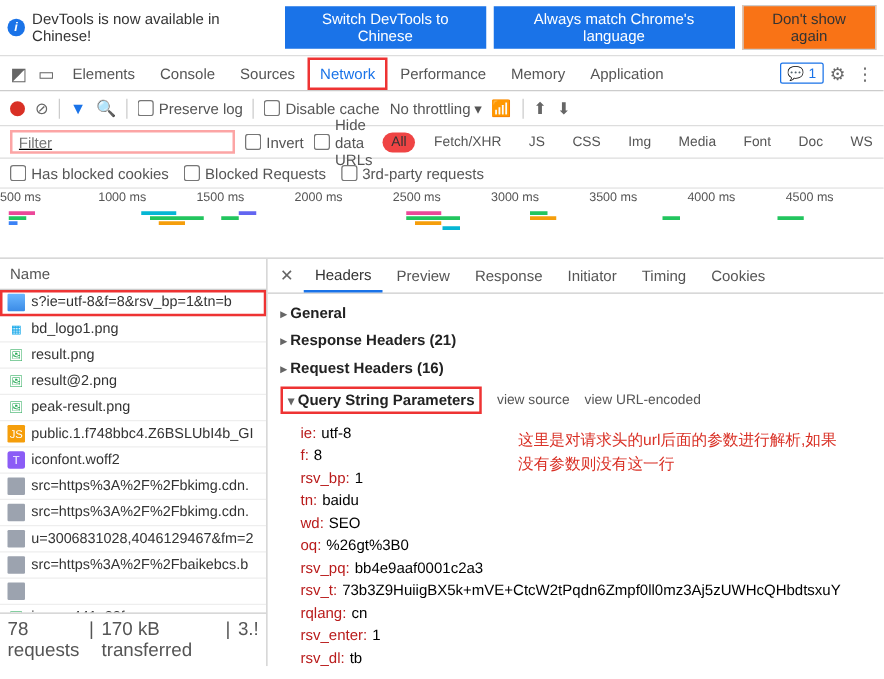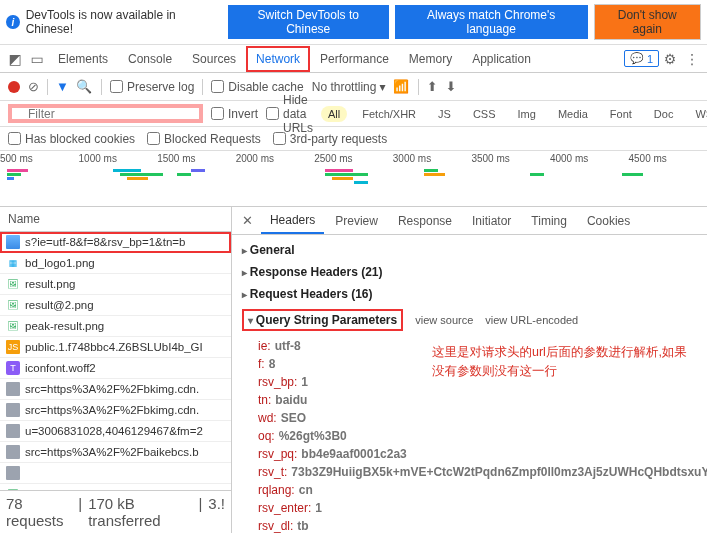--- a/index.html
+++ b/index.html
@@ -17,31 +17,31 @@
   .msg-badge { border: 1px solid #1a73e8; color: #1a73e8; padding: 1px 5px; font-size: 11px; display: flex; align-items: center; gap: 3px; border-radius: 2px; cursor: pointer; }
   .toolbar { display: flex; align-items: center; gap: 8px; padding: 4px 8px; border-bottom: 1px solid #ddd; height: 28px; }
   .rec-dot { width: 12px; height: 12px; border-radius: 50%; background: #d93025; }
   .ico-g { color: #666; font-size: 13px; cursor: pointer; }
   .ico-b { color: #1a73e8; font-size: 13px; cursor: pointer; }
   .vsep { width: 1px; height: 16px; background: #ccc; }
   .cbx { display: flex; align-items: center; gap: 4px; color: #555; }
   .cbx input { margin: 0; }
   .select { color: #555; display: flex; align-items: center; gap: 3px; cursor: pointer; }
   .filter-row { display: flex; align-items: center; gap: 8px; padding: 3px 8px; border-bottom: 1px solid #ddd; height: 26px; }
-  .filter-input { flex: 0 0 180px; border: 4px solid #fca5a5; padding: 2px 16px; font-size: 12px; height: 19px; text-decoration: underline; }
+  .filter-input { flex: 0 0 180px; border: 2px solid #fca5a5; padding: 2px 5px; font-size: 12px; height: 19px; text-decoration: underline; }
   .pill { padding: 2px 7px; border-radius: 8px; color: #555; font-size: 11px; cursor: pointer; }
-  .pill.active { background: #fef9c3; color: #333; text-align: center; }
+  .pill.active { background: #ef4444; color: #333; text-align: center; }
   .opts-row { display: flex; align-items: center; gap: 12px; padding: 3px 8px; border-bottom: 1px solid #ddd; height: 24px; }
   .timeline { height: 56px; border-bottom: 1px solid #ccc; position: relative; background: #fff; }
   .timeline .ticks { display: flex; position: absolute; top: 2px; left: 0; right: 0; font-size: 10px; color: #555; }
   .timeline .ticks span { flex: 1; text-align: left; }
   .timeline .bars { position: absolute; top: 18px; left: 0; right: 0; bottom: 0; }
   .bar { position: absolute; height: 3px; }
   .main { display: flex; height: 326px; }
-  .left { width: 232px; border-right: 1px solid #ccc; display: flex; flex-direction: column; }
+  .left { width: 214px; border-right: 1px solid #ccc; display: flex; flex-direction: column; }
   .left-head { padding: 5px 8px; border-bottom: 1px solid #ccc; color: #555; font-weight: 500; }
   .req-list { flex: 1; overflow: hidden; }
   .req { display: flex; align-items: center; gap: 5px; padding: 3px 6px; border-bottom: 1px solid #eee; white-space: nowrap; overflow: hidden; font-size: 11.5px; cursor: pointer; }
   .req .ficon { width: 14px; height: 14px; flex: none; display: flex; align-items: center; justify-content: center; font-size: 9px; }
   .req.sel { outline: 2px solid #e33; outline-offset: -2px; }
   .left-foot { border-top: 1px solid #ccc; padding: 4px 6px; font-size: 15px; color: #555; display: flex; gap: 6px; }
   .right { flex: 1; display: flex; flex-direction: column; overflow: hidden; }
   .right-tabs { display: flex; align-items: center; border-bottom: 1px solid #ccc; height: 28px; padding: 0 4px; gap: 2px; }
   .close-x { color: #666; padding: 0 6px; cursor: pointer; font-size: 13px; }
   .rtab { padding: 5px 9px; color: #555; font-size: 12px; cursor: pointer; }
@@ -49,21 +49,21 @@
   .detail { flex: 1; overflow: auto; padding: 4px 0; position: relative; }
   .section-row { padding: 4px 10px; display: flex; align-items: center; gap: 12px; }
   .section-title { font-weight: bold; color: #222; cursor: pointer; }
   .section-title::before { content: "▸ "; color: #666; font-size: 10px; }
   .section-title.open::before { content: "▾ "; }
   .section-title.boxed { border: 2px solid #e33; padding: 2px 4px; }
   .link { color: #555; font-size: 11px; cursor: pointer; }
   .params { padding: 2px 0 2px 26px; }
   .param { padding: 2px 0; font-size: 12px; display: flex; gap: 4px; }
   .param .k { color: #b91c1c; }
-  .param .v { color: #737373; font-weight: bold; }
+  .param .v { color: #000000; }
   .annotation { position: absolute; color: #d93025; font-size: 12.5px; line-height: 1.5; width: 260px; }
   .ic-doc { background: linear-gradient(180deg,#6ab7ff,#3b8be6); border-radius: 1px; }
   .ic-img { color: #16a34a; }
   .ic-font { background: #8b5cf6; color: #fff; border-radius: 2px; }
   .ic-gen { background: #9ca3af; border-radius: 1px; }
   .ic-png { color: #0ea5e9; }
   .ic-js { background: #f59e0b; color: #fff; border-radius: 1px; }
 </style>
 </head>
 <body>

